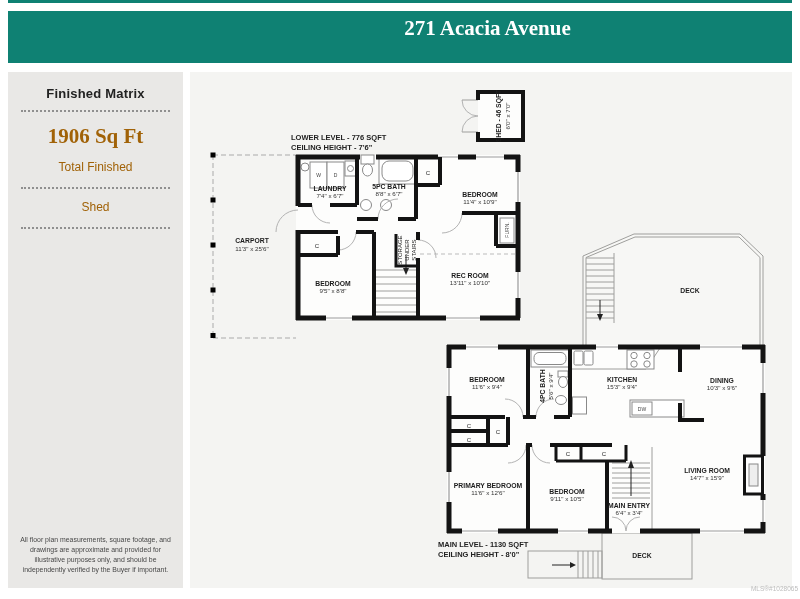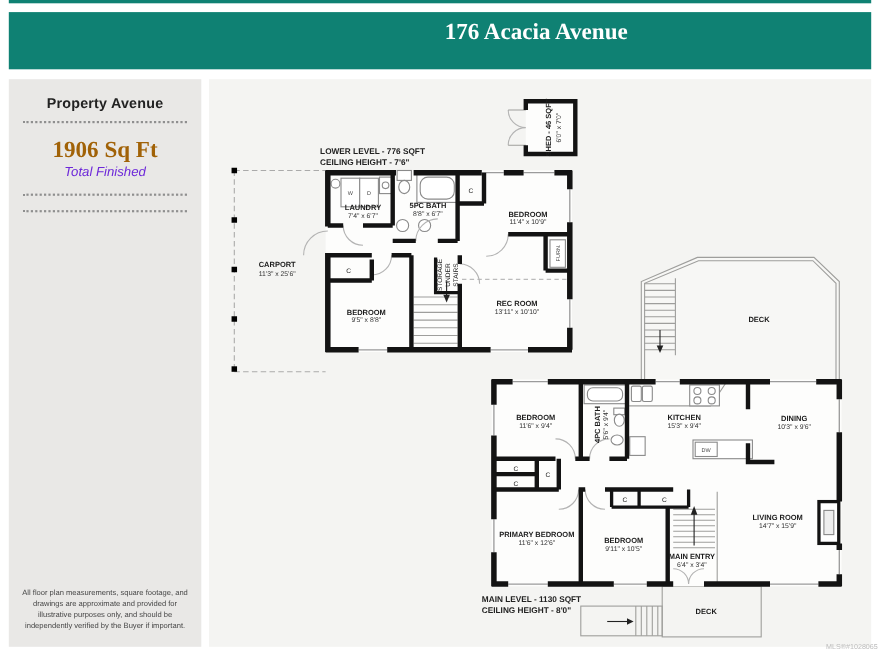--- a/index.html
+++ b/index.html
@@ -8,21 +8,21 @@
   .top-strip{position:absolute;left:8px;right:8px;top:0;height:3px;background:#0f8173;}
   .header{position:absolute;left:8px;right:8px;top:11px;height:52px;background:#0f8173;color:#fff;}
   .header-inner{margin-left:175px;text-align:center;padding-top:6px;}
   .header-title{font-family:"Liberation Serif",serif;font-weight:700;font-size:21px;line-height:1.1;}
   .header-sub{font-size:11.5px;margin-top:2px;color:#f2faf8;letter-spacing:.2px;}
   .sidebar{position:absolute;left:8px;top:72px;width:175px;height:516px;background:#e9e8e6;text-align:center;color:#222;}
   .pm-title{padding-top:14px;font-size:13px;font-weight:700;letter-spacing:.2px;}
   .dots{border-bottom:2px dotted #8f8f8f;margin:9px 13px 0 13px;height:0;}
   .stat-value{font-family:"Liberation Serif",serif;font-weight:700;font-size:21px;margin-top:12px;color:#a16207;}
   .stat-value.small{font-size:19px;margin-top:14px;}
-  .stat-label{font-size:12px;margin-top:0;color:#6d28d9;font-style:italic;}
+  .stat-label{font-size:12px;margin-top:11px;color:#a16207;}
   .disclaimer{position:absolute;bottom:13px;left:11px;right:11px;font-size:6.9px;line-height:1.45;color:#474747;}
   .mls{position:absolute;right:2px;top:585px;font-size:6.5px;color:#bdbdbd;}
   svg{position:absolute;left:0;top:0;}
   svg text{font-family:"Liberation Sans",sans-serif;fill:#1c1c1c;}
   .lvl{font-size:7.5px;font-weight:700;fill:#222;}
   .room{font-size:6.8px;font-weight:600;}
   .dims{font-size:6.2px;font-weight:400;fill:#333;}
   .clabel{font-size:6px;}
   .applabel{font-size:5px;fill:#444;}
   .wall{stroke:#131313;stroke-width:5;fill:none;}
@@ -38,30 +38,31 @@
   .arrowline{stroke:#222;stroke-width:1;fill:none;}
 </style>
 </head>
 <body>
 
 <div class="page">
   <div class="top-strip"></div>
 
   <div class="header">
     <div class="header-inner">
-      <div class="header-title">176 Acacia Avenue</div>
+      <div class="header-title">271 Acacia Avenue</div>
     </div>
   </div>
 
   <div class="sidebar">
-    <div class="pm-title">Property Avenue</div>
+    <div class="pm-title">Finished Matrix</div>
     <div class="dots"></div>
     <div class="stat-value">1906 Sq Ft</div>
     <div class="stat-label">Total Finished</div>
     <div class="dots" style="margin-top:13px;"></div>
+    <div class="stat-label">Shed</div>
     <div class="dots" style="margin-top:13px;"></div>
     <div class="disclaimer">All floor plan measurements, square footage, and drawings are approximate and provided for illustrative purposes only, and should be independently verified by the Buyer if important.</div>
   </div>
 
   <svg width="800" height="599" viewBox="0 0 800 599">
 
     <rect x="190" y="72" width="602" height="516" fill="#f4f4f2"></rect>
 
     <g>
       <rect x="478" y="92" width="45" height="48" fill="#fdfdfc"></rect>

